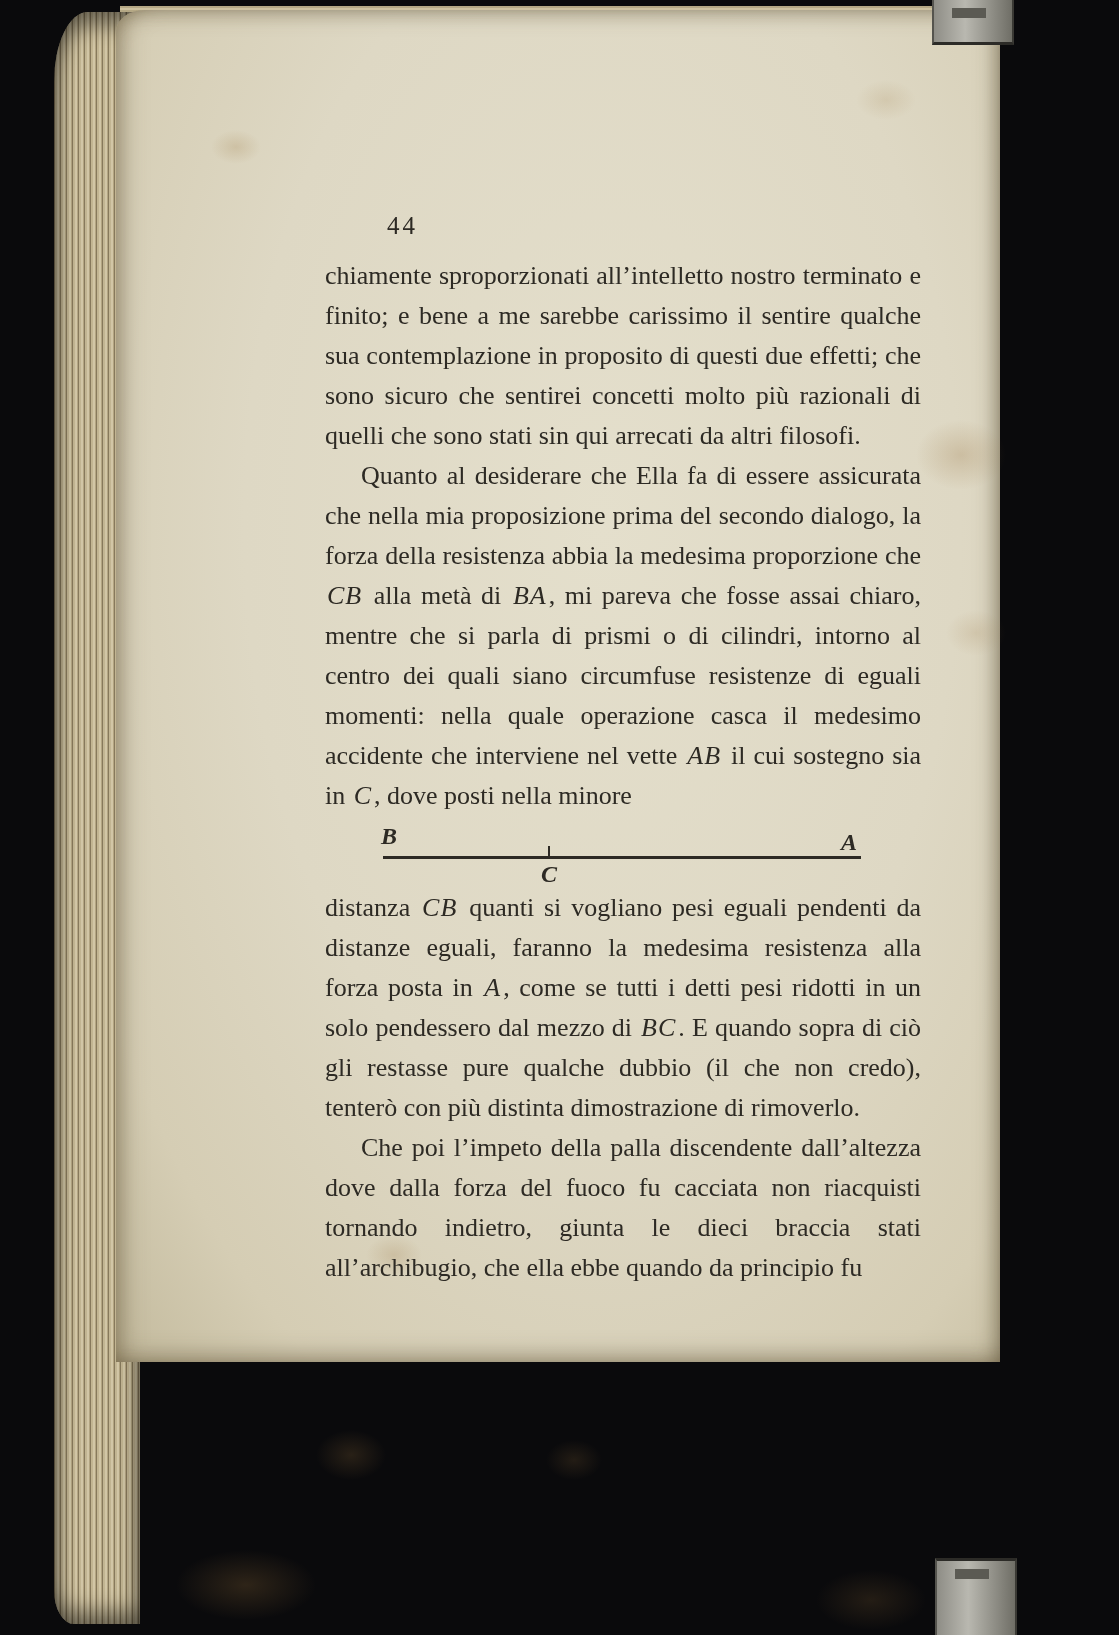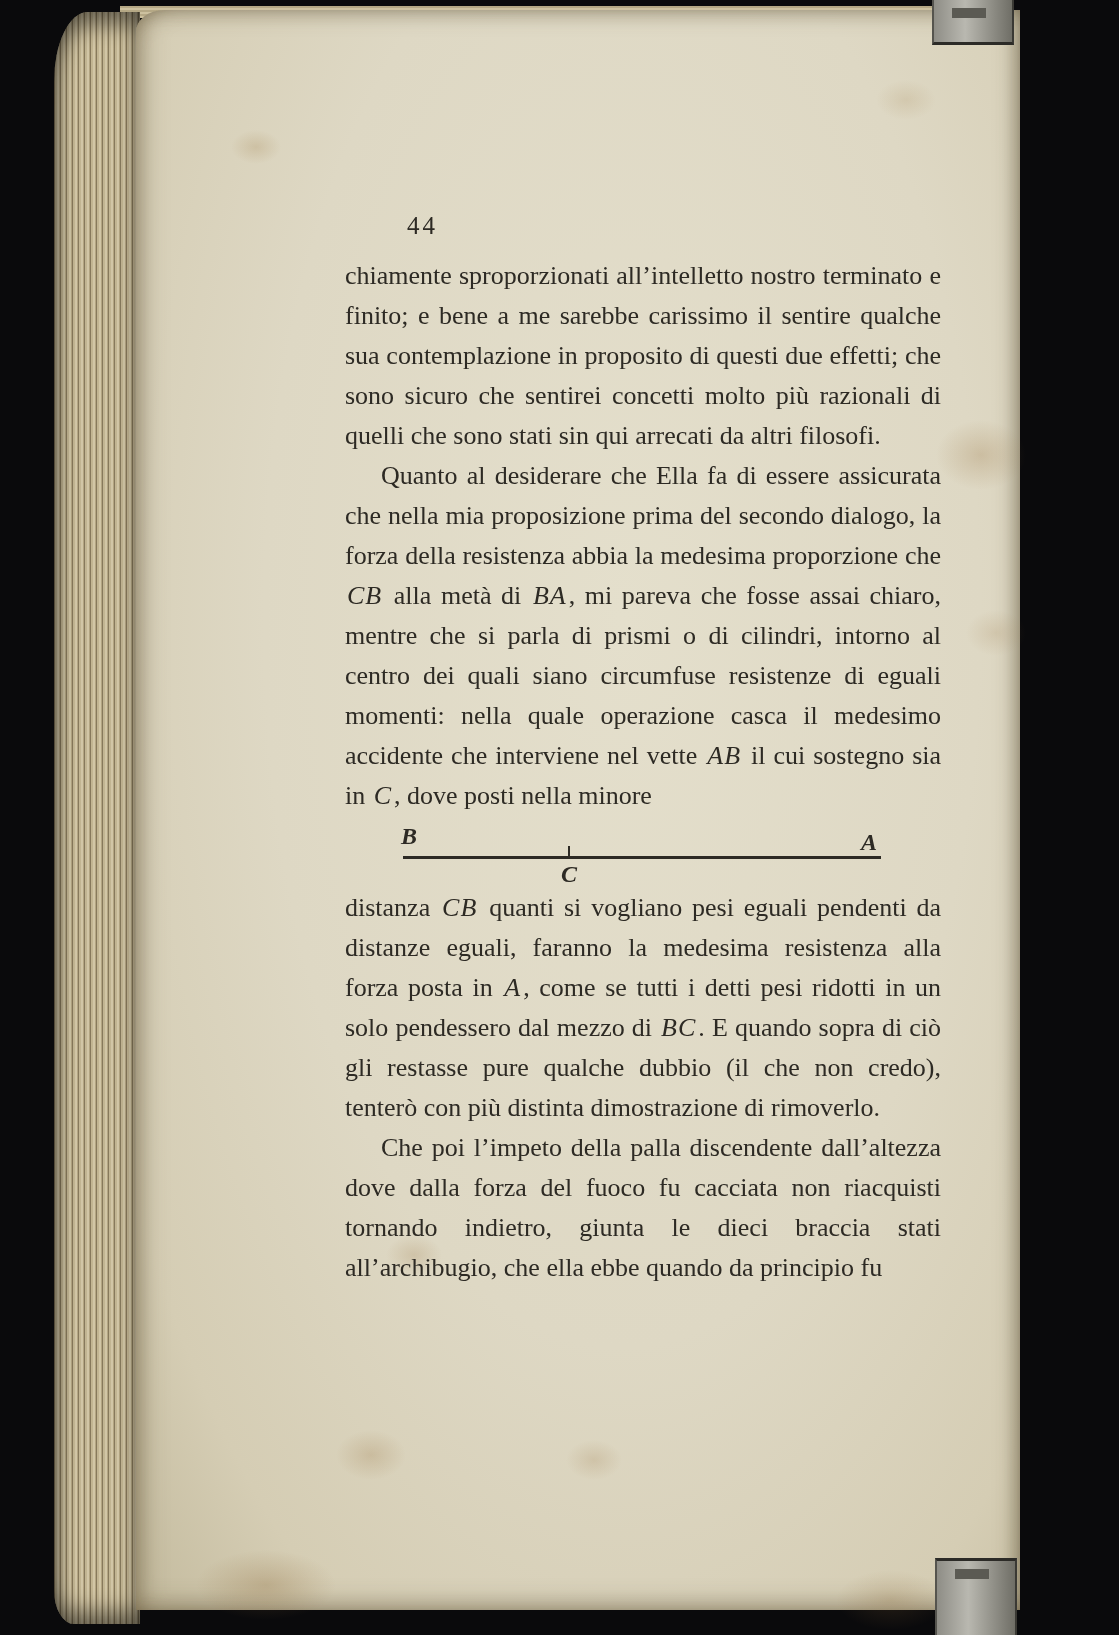--- a/index.html
+++ b/index.html
@@ -16,21 +16,21 @@
     border-top-left-radius:34px 70px;
     border-bottom-left-radius:20px 34px;
     box-shadow:inset 0 14px 20px rgba(0,0,0,.45), inset 0 -14px 20px rgba(0,0,0,.45);
   }
   .page-top-edge {
     position:absolute; left:120px; top:6px; width:890px; height:12px;
     background:repeating-linear-gradient(to bottom, #b5a885 0 2px, #cdc19f 2px 4px);
   }
   
   .page {
-    position:absolute; left:136px; top:10px; width:884px; height:1600px;
+    position:absolute; left:116px; top:10px; width:884px; height:1352px;
     background:radial-gradient(ellipse at 55% 38%, #e4dfcc 0%, #ded8c4 52%, #d5cdb4 82%, #c3ba9d 100%);
     border-top-left-radius:28px 22px;
     box-shadow:
       inset 16px 0 26px -12px rgba(95,80,50,.5),
       inset -12px 0 22px -10px rgba(70,58,34,.55),
       inset 0 -16px 26px -12px rgba(95,80,50,.4),
       inset 0 14px 22px -12px rgba(95,80,50,.35);
     font-family: Liberation Serif, serif;
   }
   .stain { position:absolute; border-radius:50%; pointer-events:none; }

